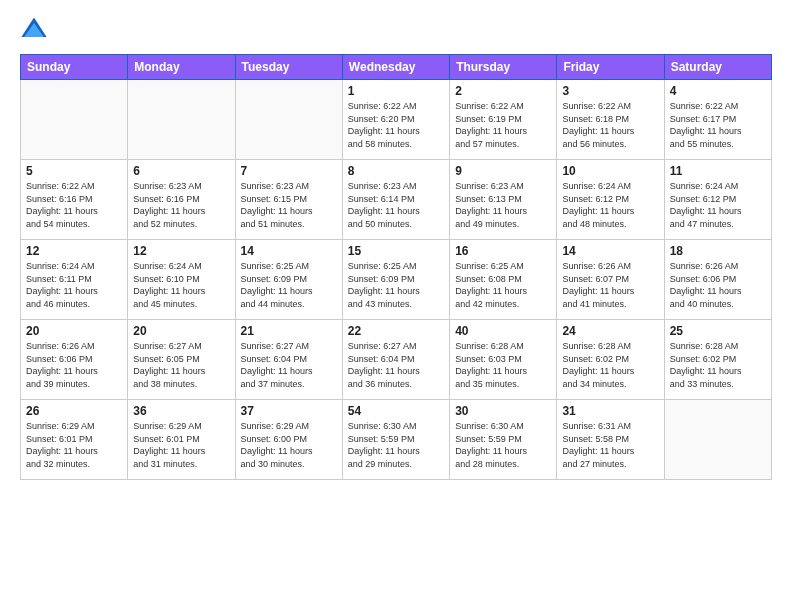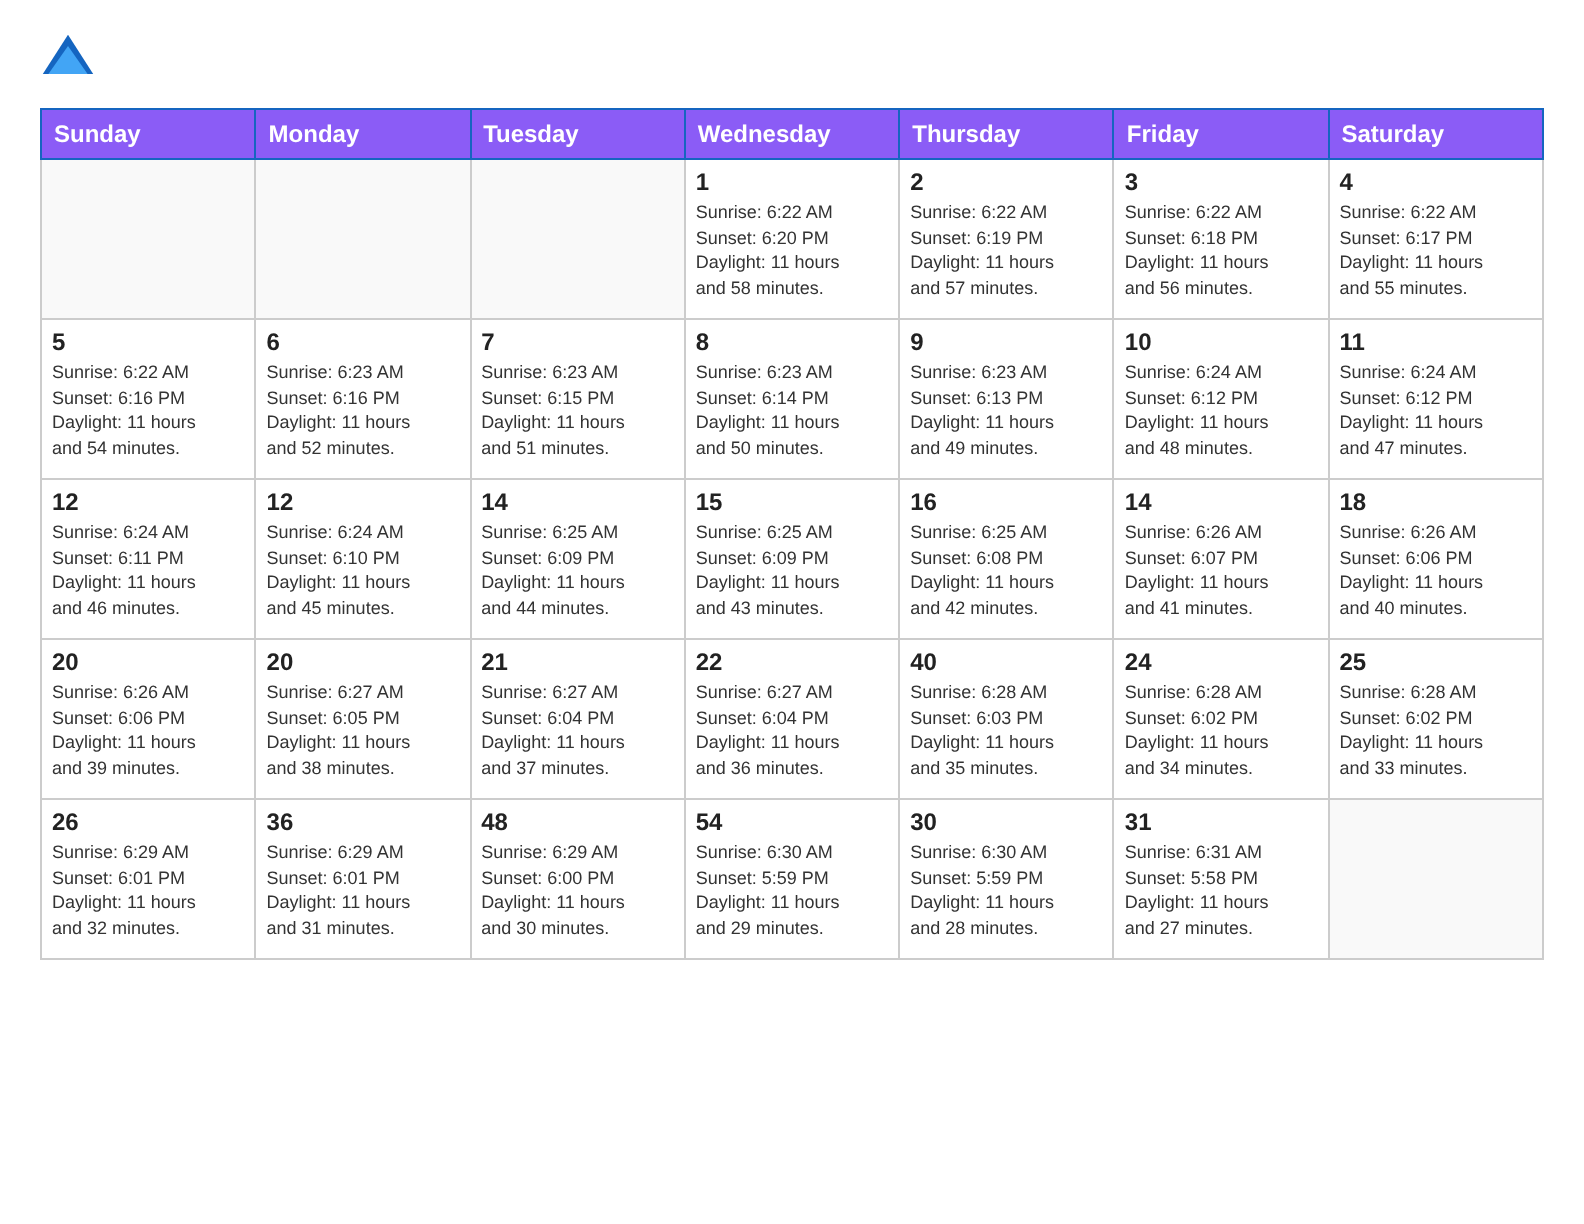--- a/index.html
+++ b/index.html
@@ -245,21 +245,21 @@
         <tr>
           <td>
             <div class="day-number">26</div>
             <div class="day-info">Sunrise: 6:29 AM<br>Sunset: 6:01 PM<br>Daylight: 11 hours<br>and 32 minutes.</div>
           </td>
           <td>
             <div class="day-number">36</div>
             <div class="day-info">Sunrise: 6:29 AM<br>Sunset: 6:01 PM<br>Daylight: 11 hours<br>and 31 minutes.</div>
           </td>
           <td>
-            <div class="day-number">48</div>
+            <div class="day-number">37</div>
             <div class="day-info">Sunrise: 6:29 AM<br>Sunset: 6:00 PM<br>Daylight: 11 hours<br>and 30 minutes.</div>
           </td>
           <td>
             <div class="day-number">54</div>
             <div class="day-info">Sunrise: 6:30 AM<br>Sunset: 5:59 PM<br>Daylight: 11 hours<br>and 29 minutes.</div>
           </td>
           <td>
             <div class="day-number">30</div>
             <div class="day-info">Sunrise: 6:30 AM<br>Sunset: 5:59 PM<br>Daylight: 11 hours<br>and 28 minutes.</div>
           </td>

